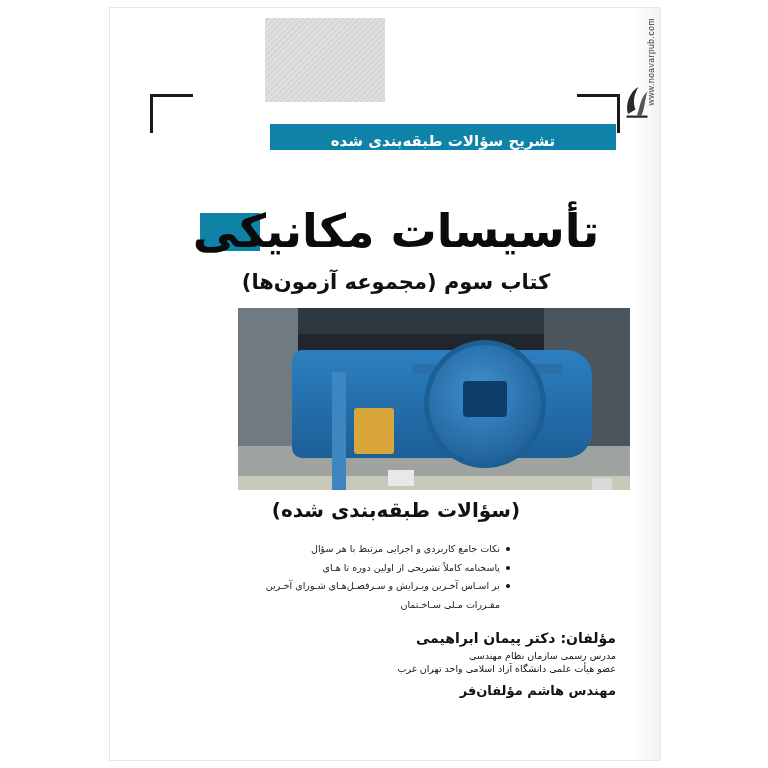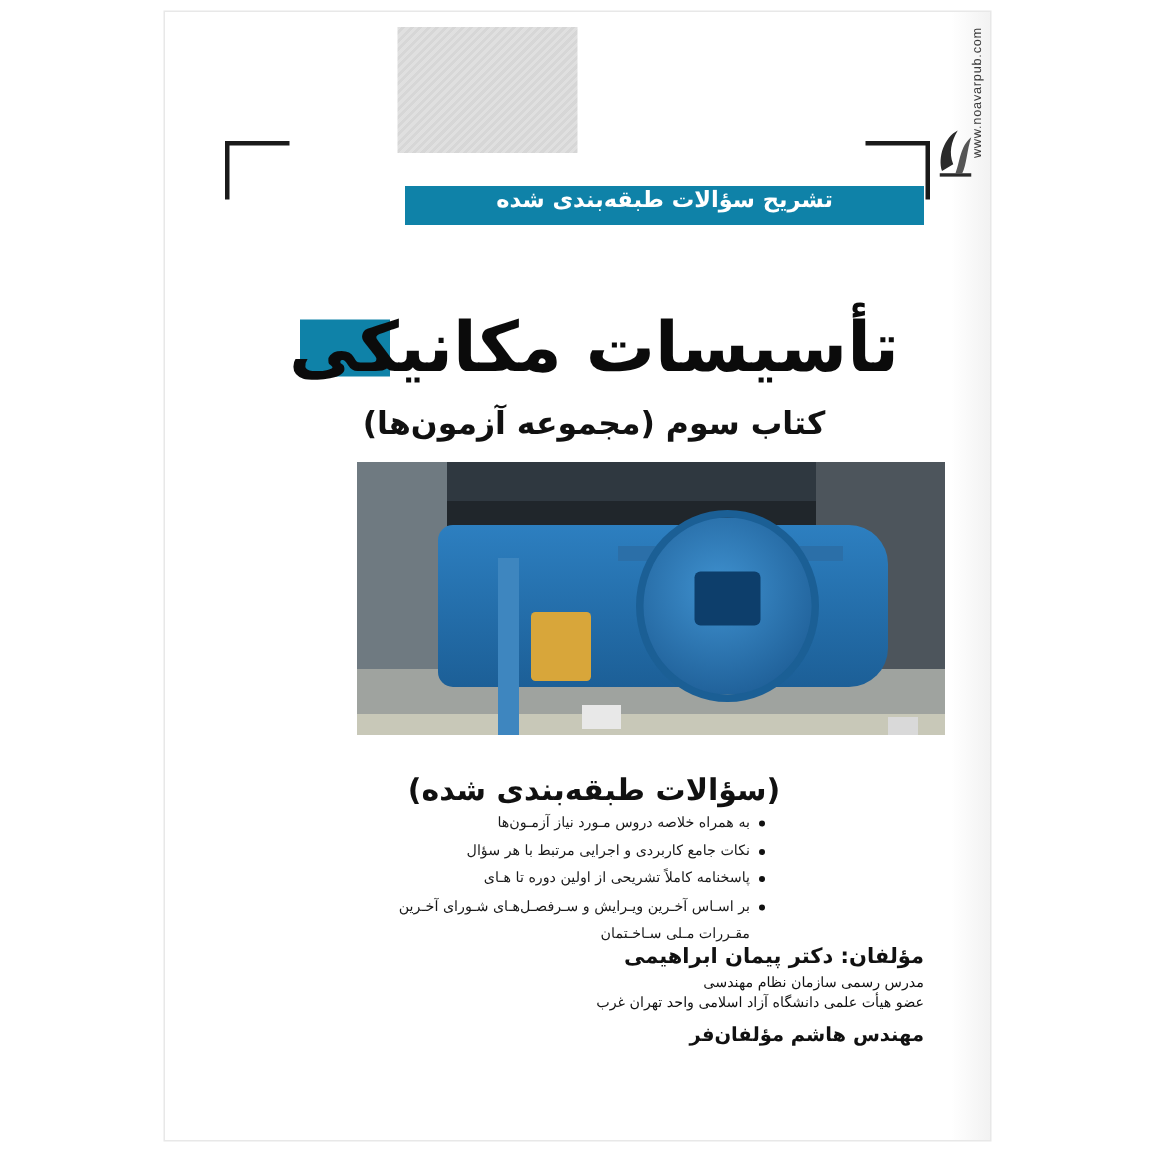--- a/index.html
+++ b/index.html
@@ -40,21 +40,21 @@
   .topblock{
     position:absolute;top:10px;left:155px;width:120px;height:84px;
     background:repeating-linear-gradient(135deg,#dcdcdc 0 2px,#d2d2d2 2px 4px);
     opacity:.9;
   }
 
   
   .ribbon{
     position:absolute;top:116px;right:44px;width:346px;height:26px;
     background:#0f82a8;
-    display:flex;align-items:flex-start;justify-content:center;
+    display:flex;align-items:flex-end;justify-content:center;
   }
   .ribbon span{
     color:#ffffff;font-size:15px;font-weight:bold;
     font-family:"DejaVu Sans",sans-serif;
     white-space:nowrap;
   }
 
   .title-main{
     position:absolute;top:146px;right:44px;width:440px;
     text-align:center;
@@ -108,21 +108,21 @@
   }
   .boiler-hatch{
     position:absolute;left:62px;top:58px;width:40px;height:46px;background:#d8a63a;border-radius:3px;
   }
   .pipe1{position:absolute;left:40px;top:22px;width:14px;height:120px;background:#3e86bf;}
   .pipe2{position:absolute;left:120px;top:14px;width:150px;height:10px;background:#2b6fa8;}
   .tag{position:absolute;left:96px;top:120px;width:26px;height:16px;background:#e8e8e8;}
   .tag2{position:absolute;left:300px;top:128px;width:20px;height:12px;background:#d9d9d9;}
 
   .section-title{
-    position:absolute;top:506px;right:44px;width:440px;
+    position:absolute;top:490px;right:44px;width:440px;
     text-align:center;
     font-family:"DejaVu Sans",sans-serif;
     font-size:20px;font-weight:bold;color:#111111;
   }
 
   .bullets{
     position:absolute;top:532px;right:150px;width:250px;
     text-align:right;
     font-family:"DejaVu Sans",sans-serif;
     font-size:9.5px;color:#1a1a1a;line-height:1.95;
@@ -188,21 +188,20 @@
         <div class="tag"></div>
         <div class="tag2"></div>
       </div>
       <div class="boiler-face"></div>
     </div>
 
     <div class="section-title">(سؤالات طبقه‌بندی شده)</div>
 
     <div class="bullets">
       <ul>
-        <li>به همراه خلاصه دروس مـورد نیاز آزمـون‌ها</li>
         <li>نکات جامع کاربردی و اجرایی مرتبط با هر سؤال</li>
         <li>پاسخنامه کاملاً تشریحی از اولین دوره تا هـای</li>
         <li>بر اسـاس آخـرین ویـرایش و سـرفصـل‌هـای شـورای آخـرین مقـررات مـلی سـاخـتمان</li>
       </ul>
     </div>
 
     <div class="authors">
       <div class="a1">مؤلفان: دکتر پیمان ابراهیمی</div>
       <div class="a2">مدرس رسمی سازمان نظام مهندسی</div>
       <div class="a3">عضو هیأت علمی دانشگاه آزاد اسلامی واحد تهران غرب</div>

